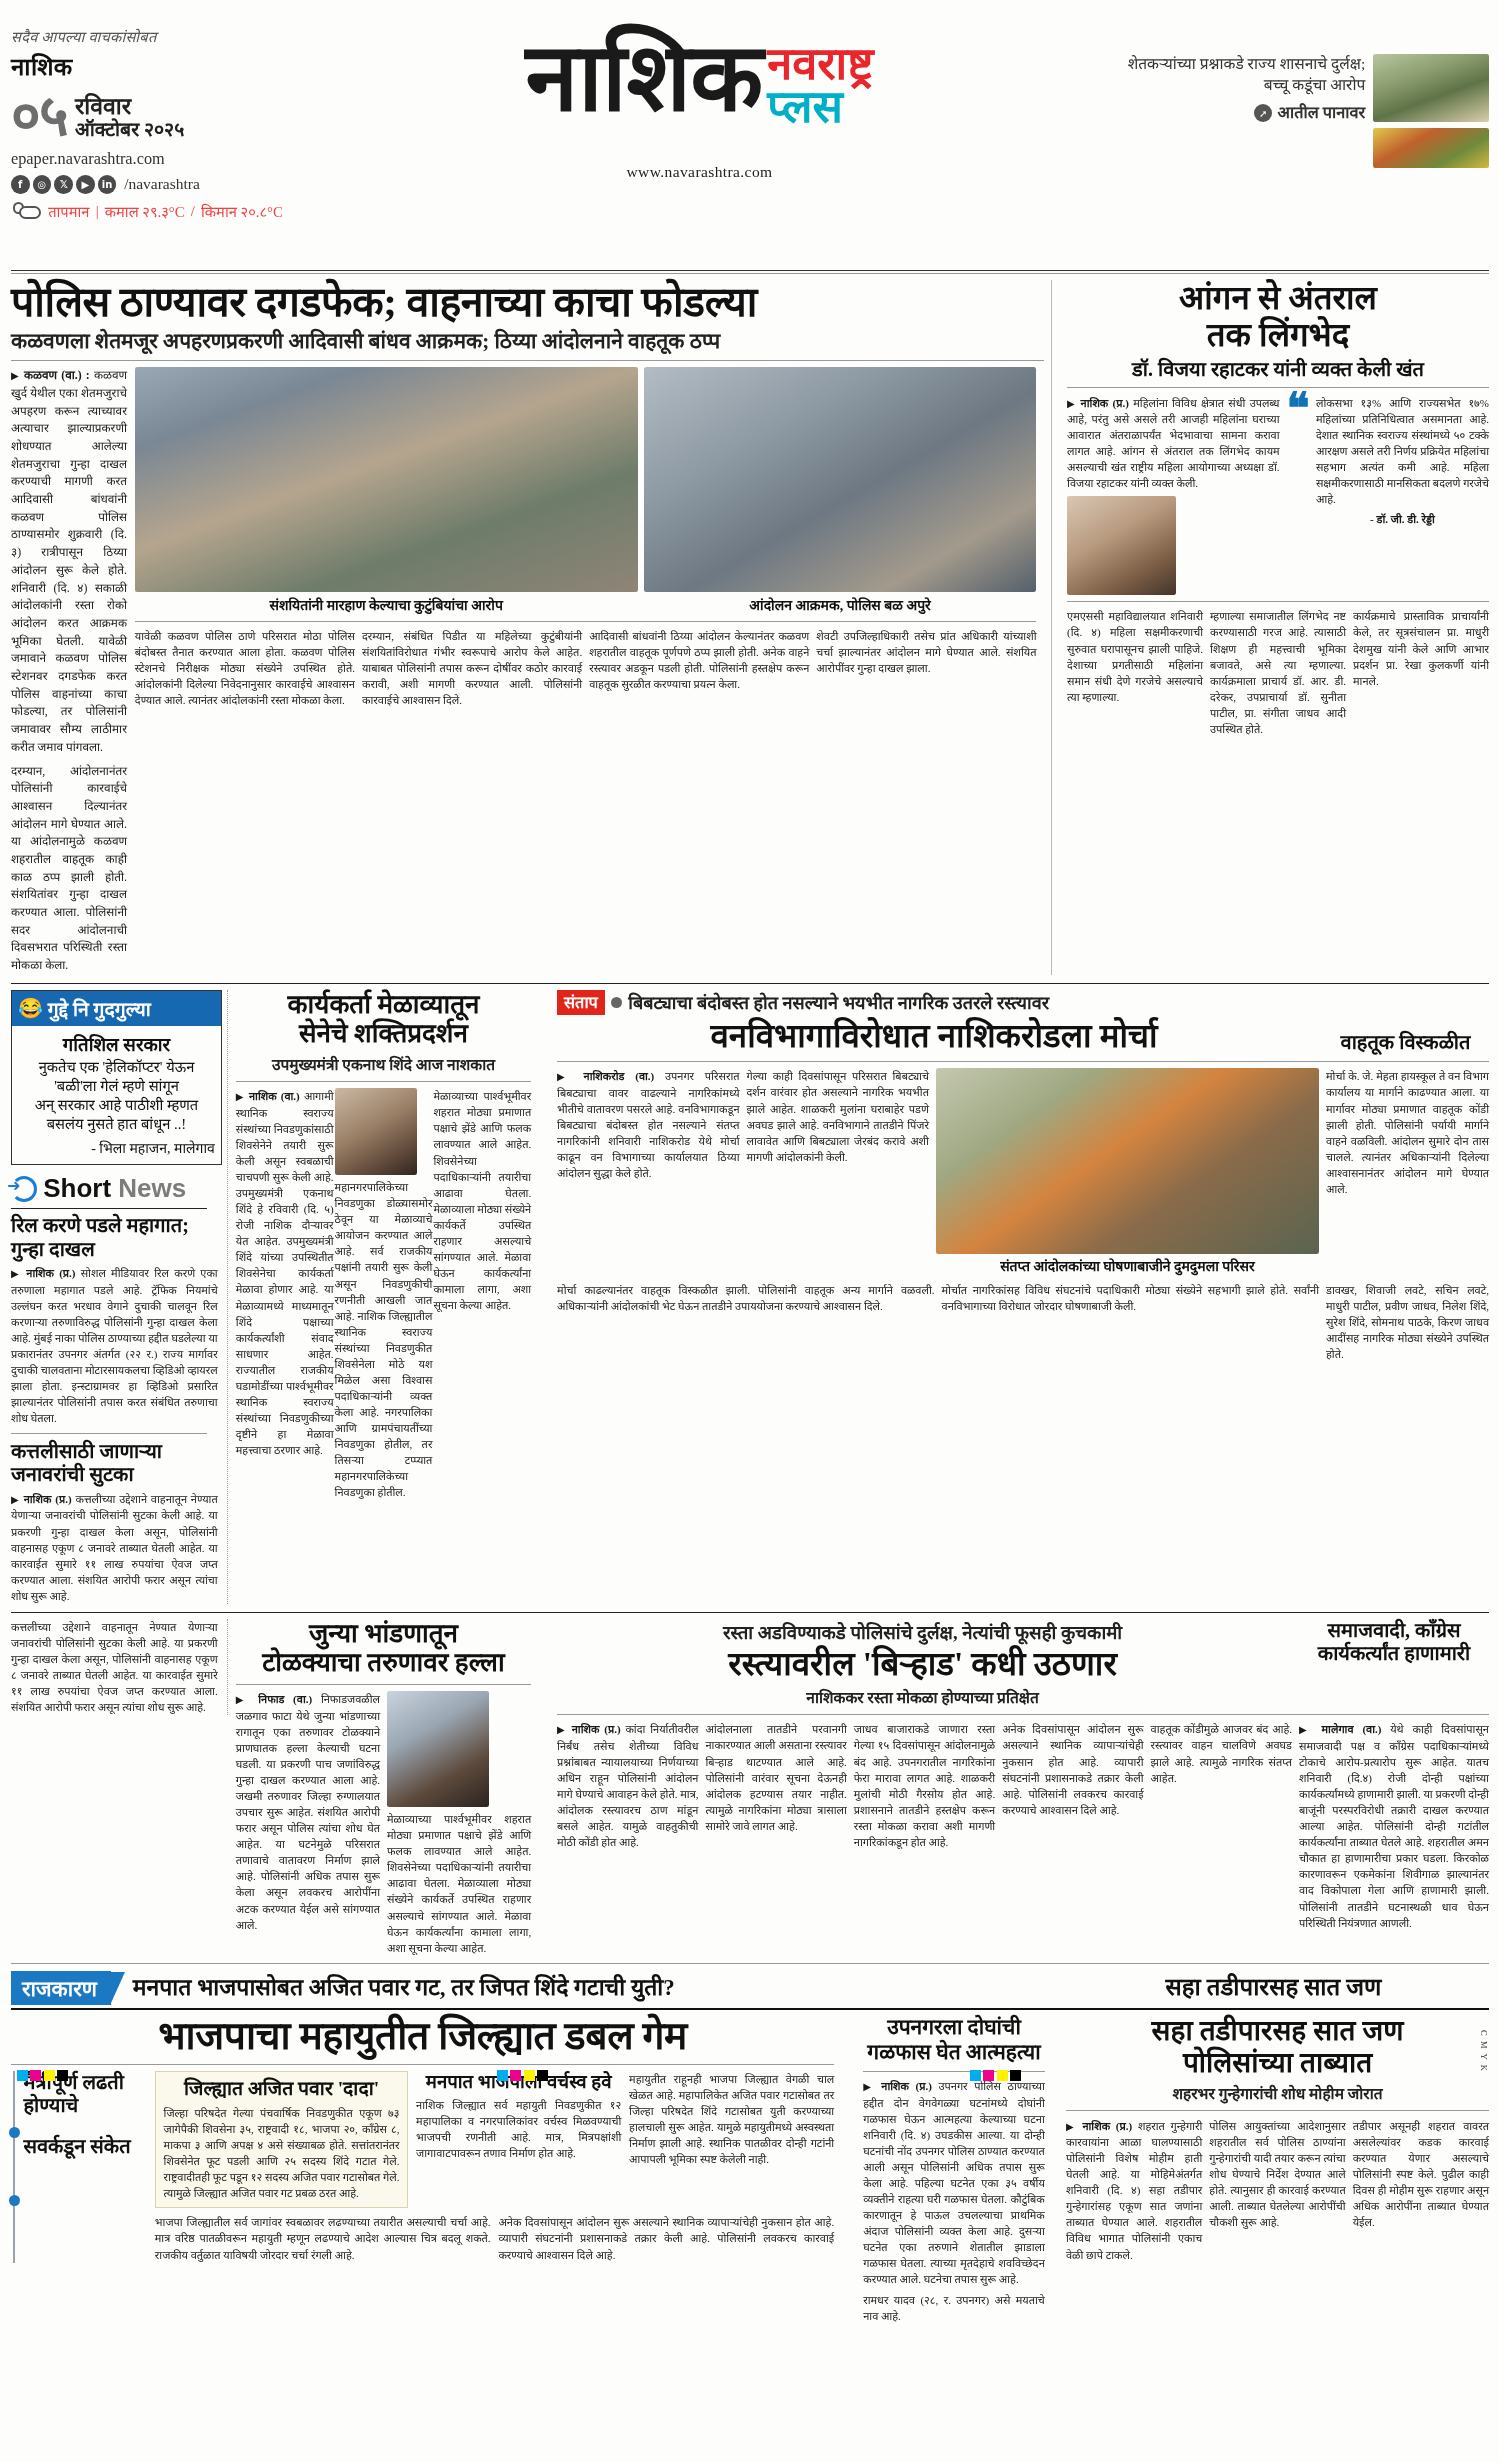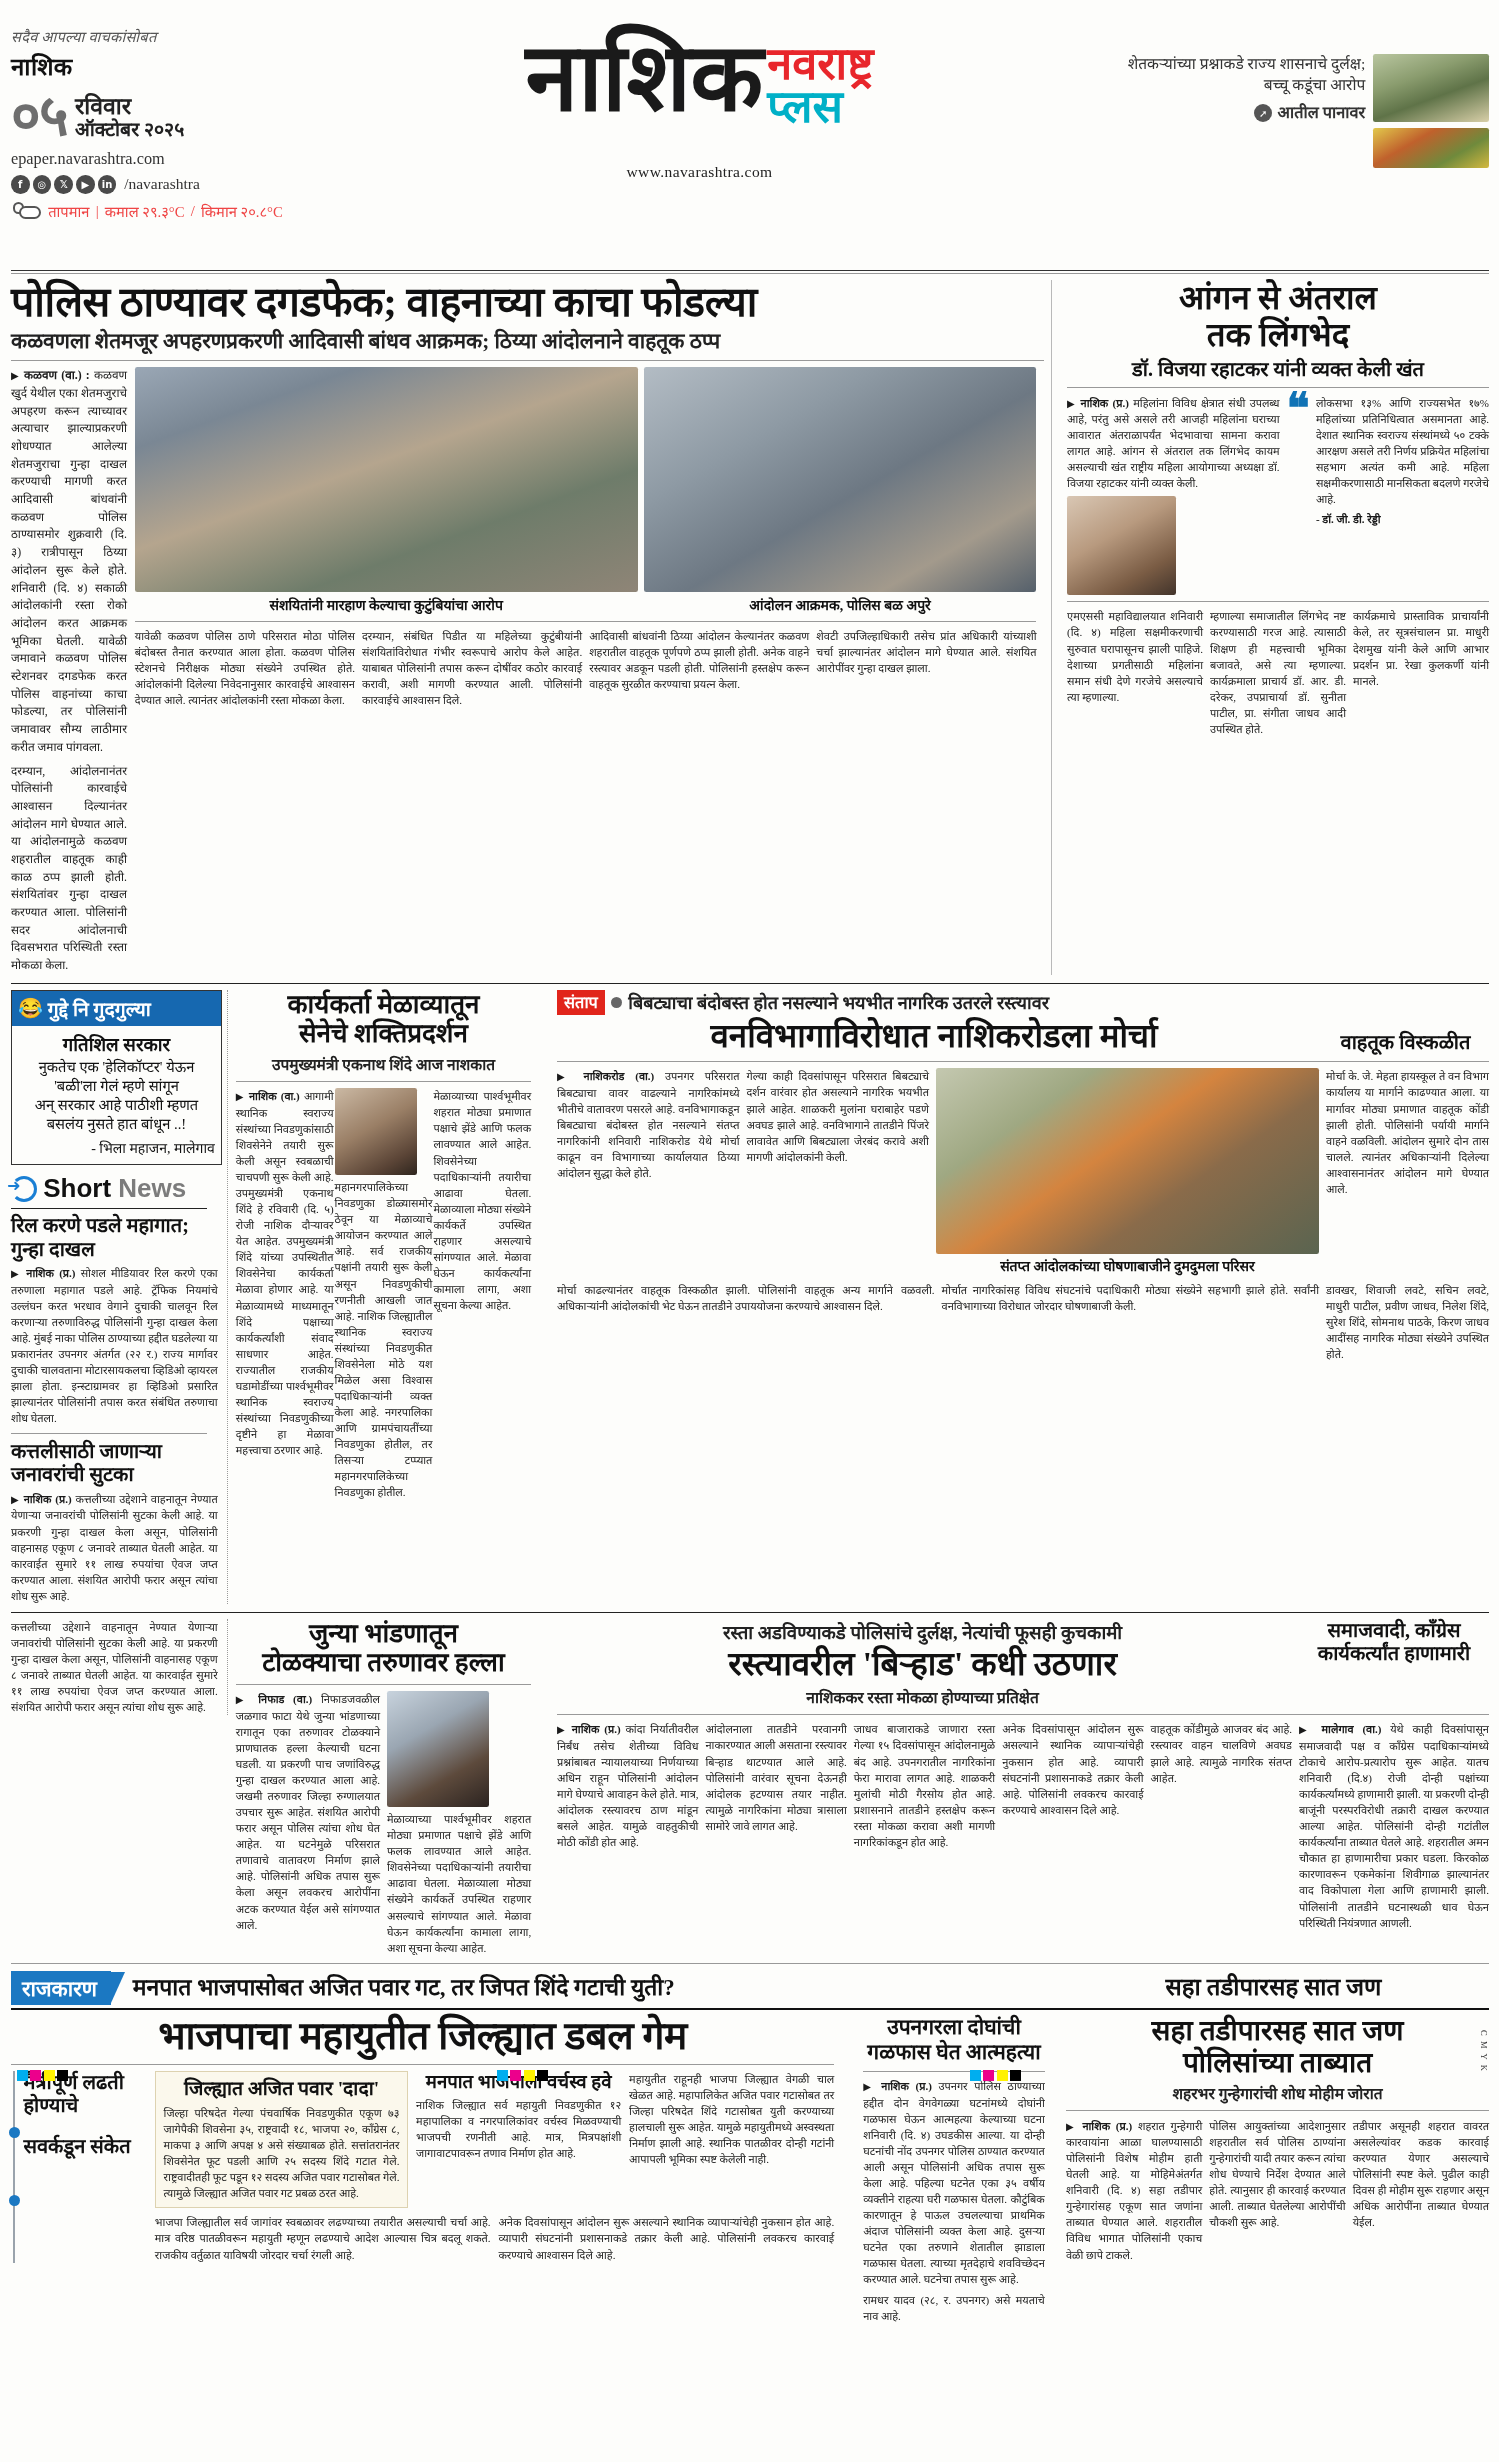--- a/index.html
+++ b/index.html
@@ -269,21 +269,21 @@
             <span>महिलांना विविध क्षेत्रात संधी उपलब्ध आहे, परंतु असे असले तरी आजही महिलांना घराच्या आवारात अंतराळापर्यंत भेदभावाचा सामना करावा लागत आहे. आंगन से अंतराल तक लिंगभेद कायम असल्याची खंत राष्ट्रीय महिला आयोगाच्या अध्यक्षा डॉ. विजया रहाटकर यांनी व्यक्त केली.</span>
           </div>
           <div class="portrait" style="margin-top:4.7px">
               <div class="ph"></div>
             </div>
         </div>
         <div style="flex:1" class="quote-box">
           <span class="qmark">❝<span></span></span>
           <div>
             <div class="body-txt sm">लोकसभा १३% आणि राज्यसभेत १७% महिलांच्या प्रतिनिधित्वात असमानता आहे. देशात स्थानिक स्वराज्य संस्थांमध्ये ५० टक्के आरक्षण असले तरी निर्णय प्रक्रियेत महिलांचा सहभाग अत्यंत कमी आहे. महिला सक्षमीकरणासाठी मानसिकता बदलणे गरजेचे आहे.</div>
-            <div class="body-txt sm" style="text-align:left;font-weight:bold;margin-top:3.9px">- डॉ. जी. डी. रेड्डी</div>
+            <div class="body-txt sm" style="text-align:center;font-weight:bold;margin-top:3.9px">- डॉ. जी. डी. रेड्डी</div>
           </div>
         </div>
       </div>
 
       <div class="hrule"></div>
       <div style="display:flex;gap:7px">
         <div style="flex:1" class="body-txt sm">एमएससी महाविद्यालयात शनिवारी (दि. ४) महिला सक्षमीकरणाची सुरुवात घरापासूनच झाली पाहिजे. देशाच्या प्रगतीसाठी महिलांना समान संधी देणे गरजेचे असल्याचे त्या म्हणाल्या.</div>
         <div style="flex:1" class="body-txt sm">म्हणाल्या समाजातील लिंगभेद नष्ट करण्यासाठी गरज आहे. त्यासाठी शिक्षण ही महत्त्वाची भूमिका बजावते, असे त्या म्हणाल्या. कार्यक्रमाला प्राचार्य डॉ. आर. डी. दरेकर, उपप्राचार्या डॉ. सुनीता पाटील, प्रा. संगीता जाधव आदी उपस्थित होते.</div>
         <div style="flex:1" class="body-txt sm">कार्यक्रमाचे प्रास्ताविक प्राचार्यांनी केले, तर सूत्रसंचालन प्रा. माधुरी देशमुख यांनी केले आणि आभार प्रदर्शन प्रा. रेखा कुलकर्णी यांनी मानले.</div>
       </div>

